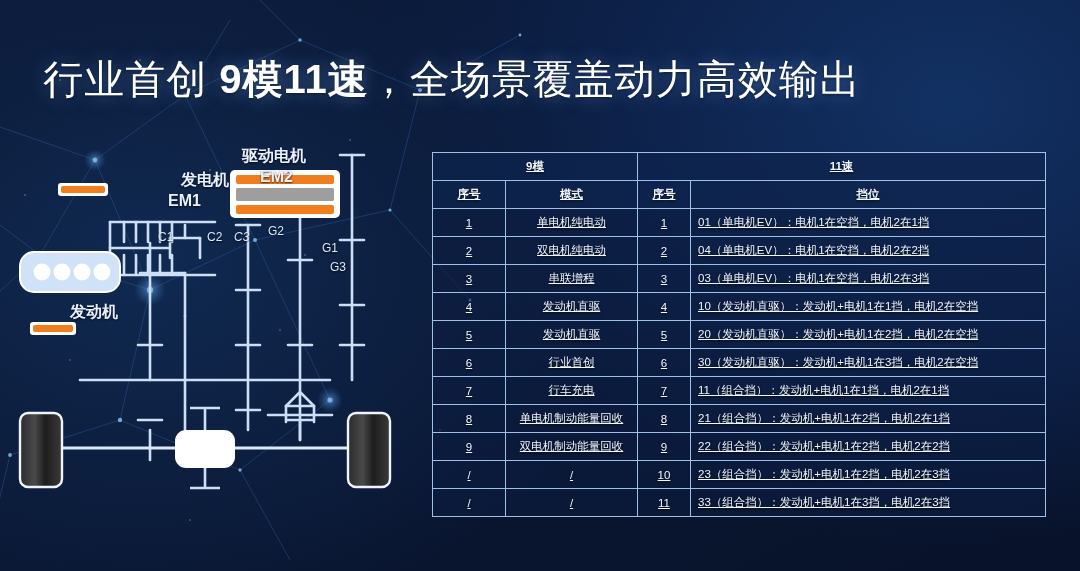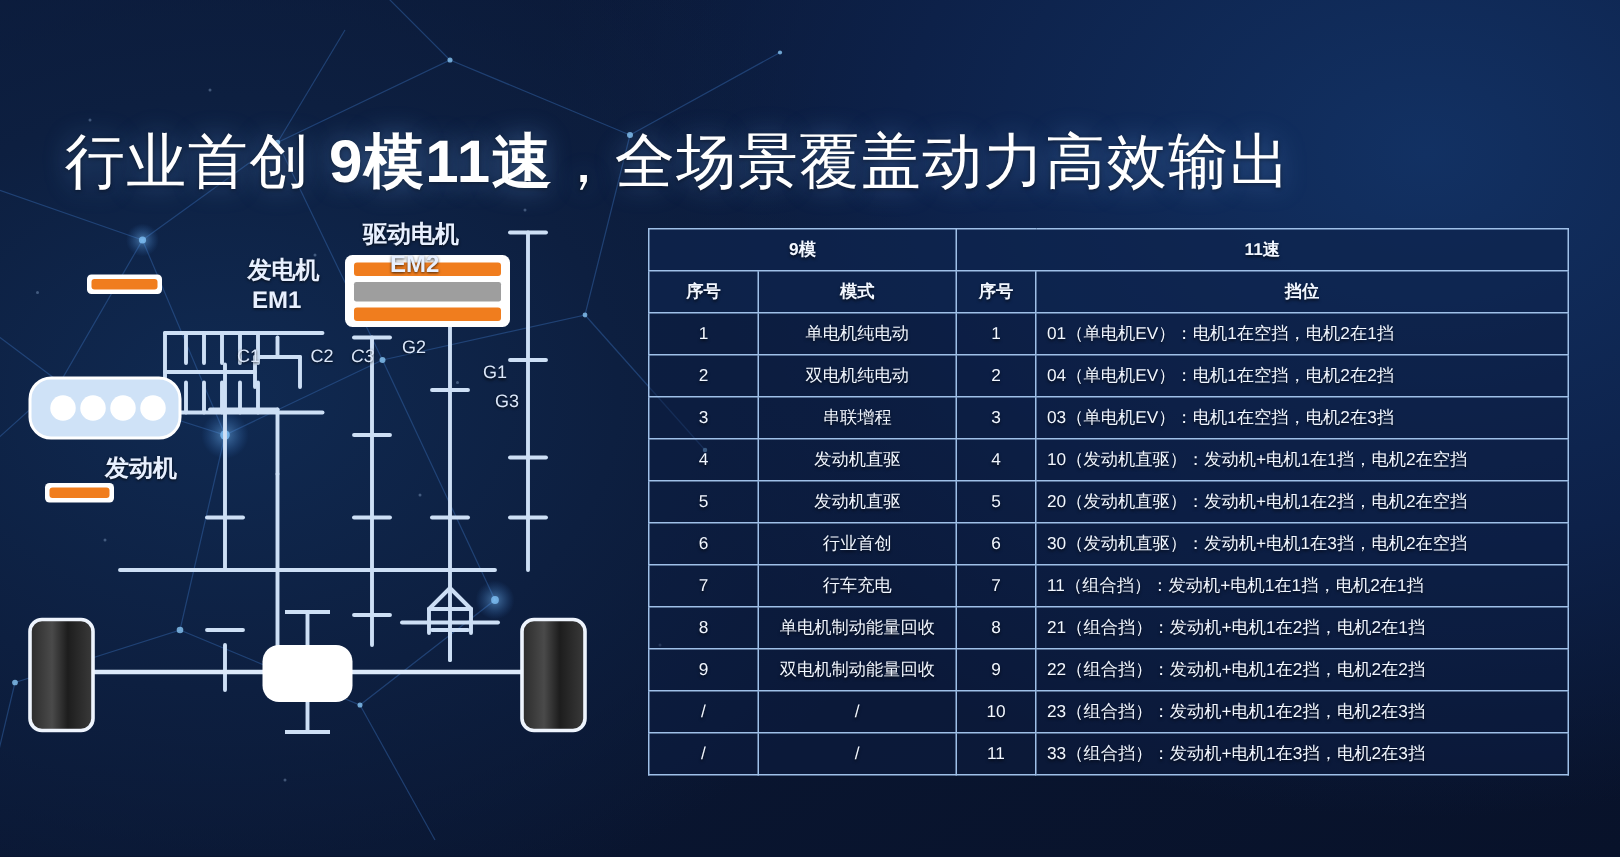--- a/index.html
+++ b/index.html
@@ -12,21 +12,21 @@
   #slide {
     position:relative; width:1080px; height:571px; overflow:hidden;
     background:
       radial-gradient(ellipse 620px 470px at 14% 46%, #102a52 0%, #0d1f40 42%, rgba(10,20,48,0) 78%),
       radial-gradient(ellipse 700px 520px at 88% 18%, #123163 0%, #0d2149 50%, rgba(10,20,48,0) 85%),
       linear-gradient(150deg, #0b1a3a 0%, #0a1733 45%, #08122a 100%);
   }
   #netbg { position:absolute; inset:0; }
   
   #title {
-    position:absolute; left:0; top:80px; width:904px;
+    position:absolute; left:0; top:52px; width:904px;
     text-align:center; white-space:nowrap;
     color:#ffffff; font-size:40px; letter-spacing:1px;
     text-shadow:0 0 18px rgba(120,180,255,.45), 0 1px 3px rgba(0,0,0,.6);
   }
   #title .lite { font-weight:400; }
   #title .strong { font-weight:700; }
   
   #diagram { position:absolute; left:0; top:130px; width:430px; height:390px; }
   .dlabel {
     position:absolute; color:#e8f0ff; font-size:16px; font-weight:700;
@@ -38,20 +38,21 @@
   }
   
   #table-wrap { position:absolute; left:432px; top:152px; width:613px; }
   table#spec { border-collapse:collapse; width:613px; table-layout:fixed; }
   table#spec td {
     border:1px solid #9fc0e8;
     color:#f2f7ff; font-size:11.5px;
     height:28px; padding:2px 2px; text-align:center;
     background:rgba(12,30,66,.55);
     text-shadow:0 1px 2px rgba(0,0,0,.6);
+    text-decoration:underline;
   }
   table#spec tr.hdr td { font-weight:700; background:rgba(14,36,78,.72); }
   table#spec td.gear { text-align:left; padding-left:7px; }
   col.c1 { width:73px; }
   col.c2 { width:132px; }
   col.c3 { width:53px; }
   col.c4 { width:355px; }
 </style>
 </head>
 <body>
@@ -207,21 +208,21 @@
       <g>
         <path d="M60 318 L350 318" stroke="#dce9fa" stroke-width="3" fill="none"></path>
         <rect x="175" y="300" width="60" height="38" rx="11" fill="#ffffff"></rect>
         <path d="M205 300 L205 278 M190 278 L220 278" stroke="#cddff5" stroke-width="2.6" fill="none"></path>
         <path d="M205 338 L205 358 M190 358 L220 358" stroke="#cddff5" stroke-width="2.6" fill="none"></path>
         <rect x="20" y="283" width="42" height="74" rx="8" fill="url(#tireGrad)" stroke="#eef4fd" stroke-width="2.4"></rect>
         <rect x="348" y="283" width="42" height="74" rx="8" fill="url(#tireGrad)" stroke="#eef4fd" stroke-width="2.4"></rect>
       </g>
     </svg>
 
-    <span class="dlabel" style="left:165px; top:40px;">发电机</span>
+    <span class="dlabel" style="left:181px; top:40px;">发电机</span>
     <span class="dlabel" style="left:168px; top:62px;">EM1</span>
     <span class="dlabel" style="left:242px; top:16px;">驱动电机</span>
     <span class="dlabel" style="left:260px; top:38px;">EM2</span>
     <span class="glabel" style="left:158px; top:100px;">C1</span>
     <span class="glabel" style="left:207px; top:100px;">C2</span>
     <span class="glabel" style="left:234px; top:100px;font-style:italic;">C3</span>
     <span class="glabel" style="left:268px; top:94px;">G2</span>
     <span class="glabel" style="left:294px; top:111px;margin-left:28px;">G1</span>
     <span class="glabel" style="left:330px; top:130px;">G3</span>
     <span class="dlabel" style="left:70px; top:172px;">发动机</span>

